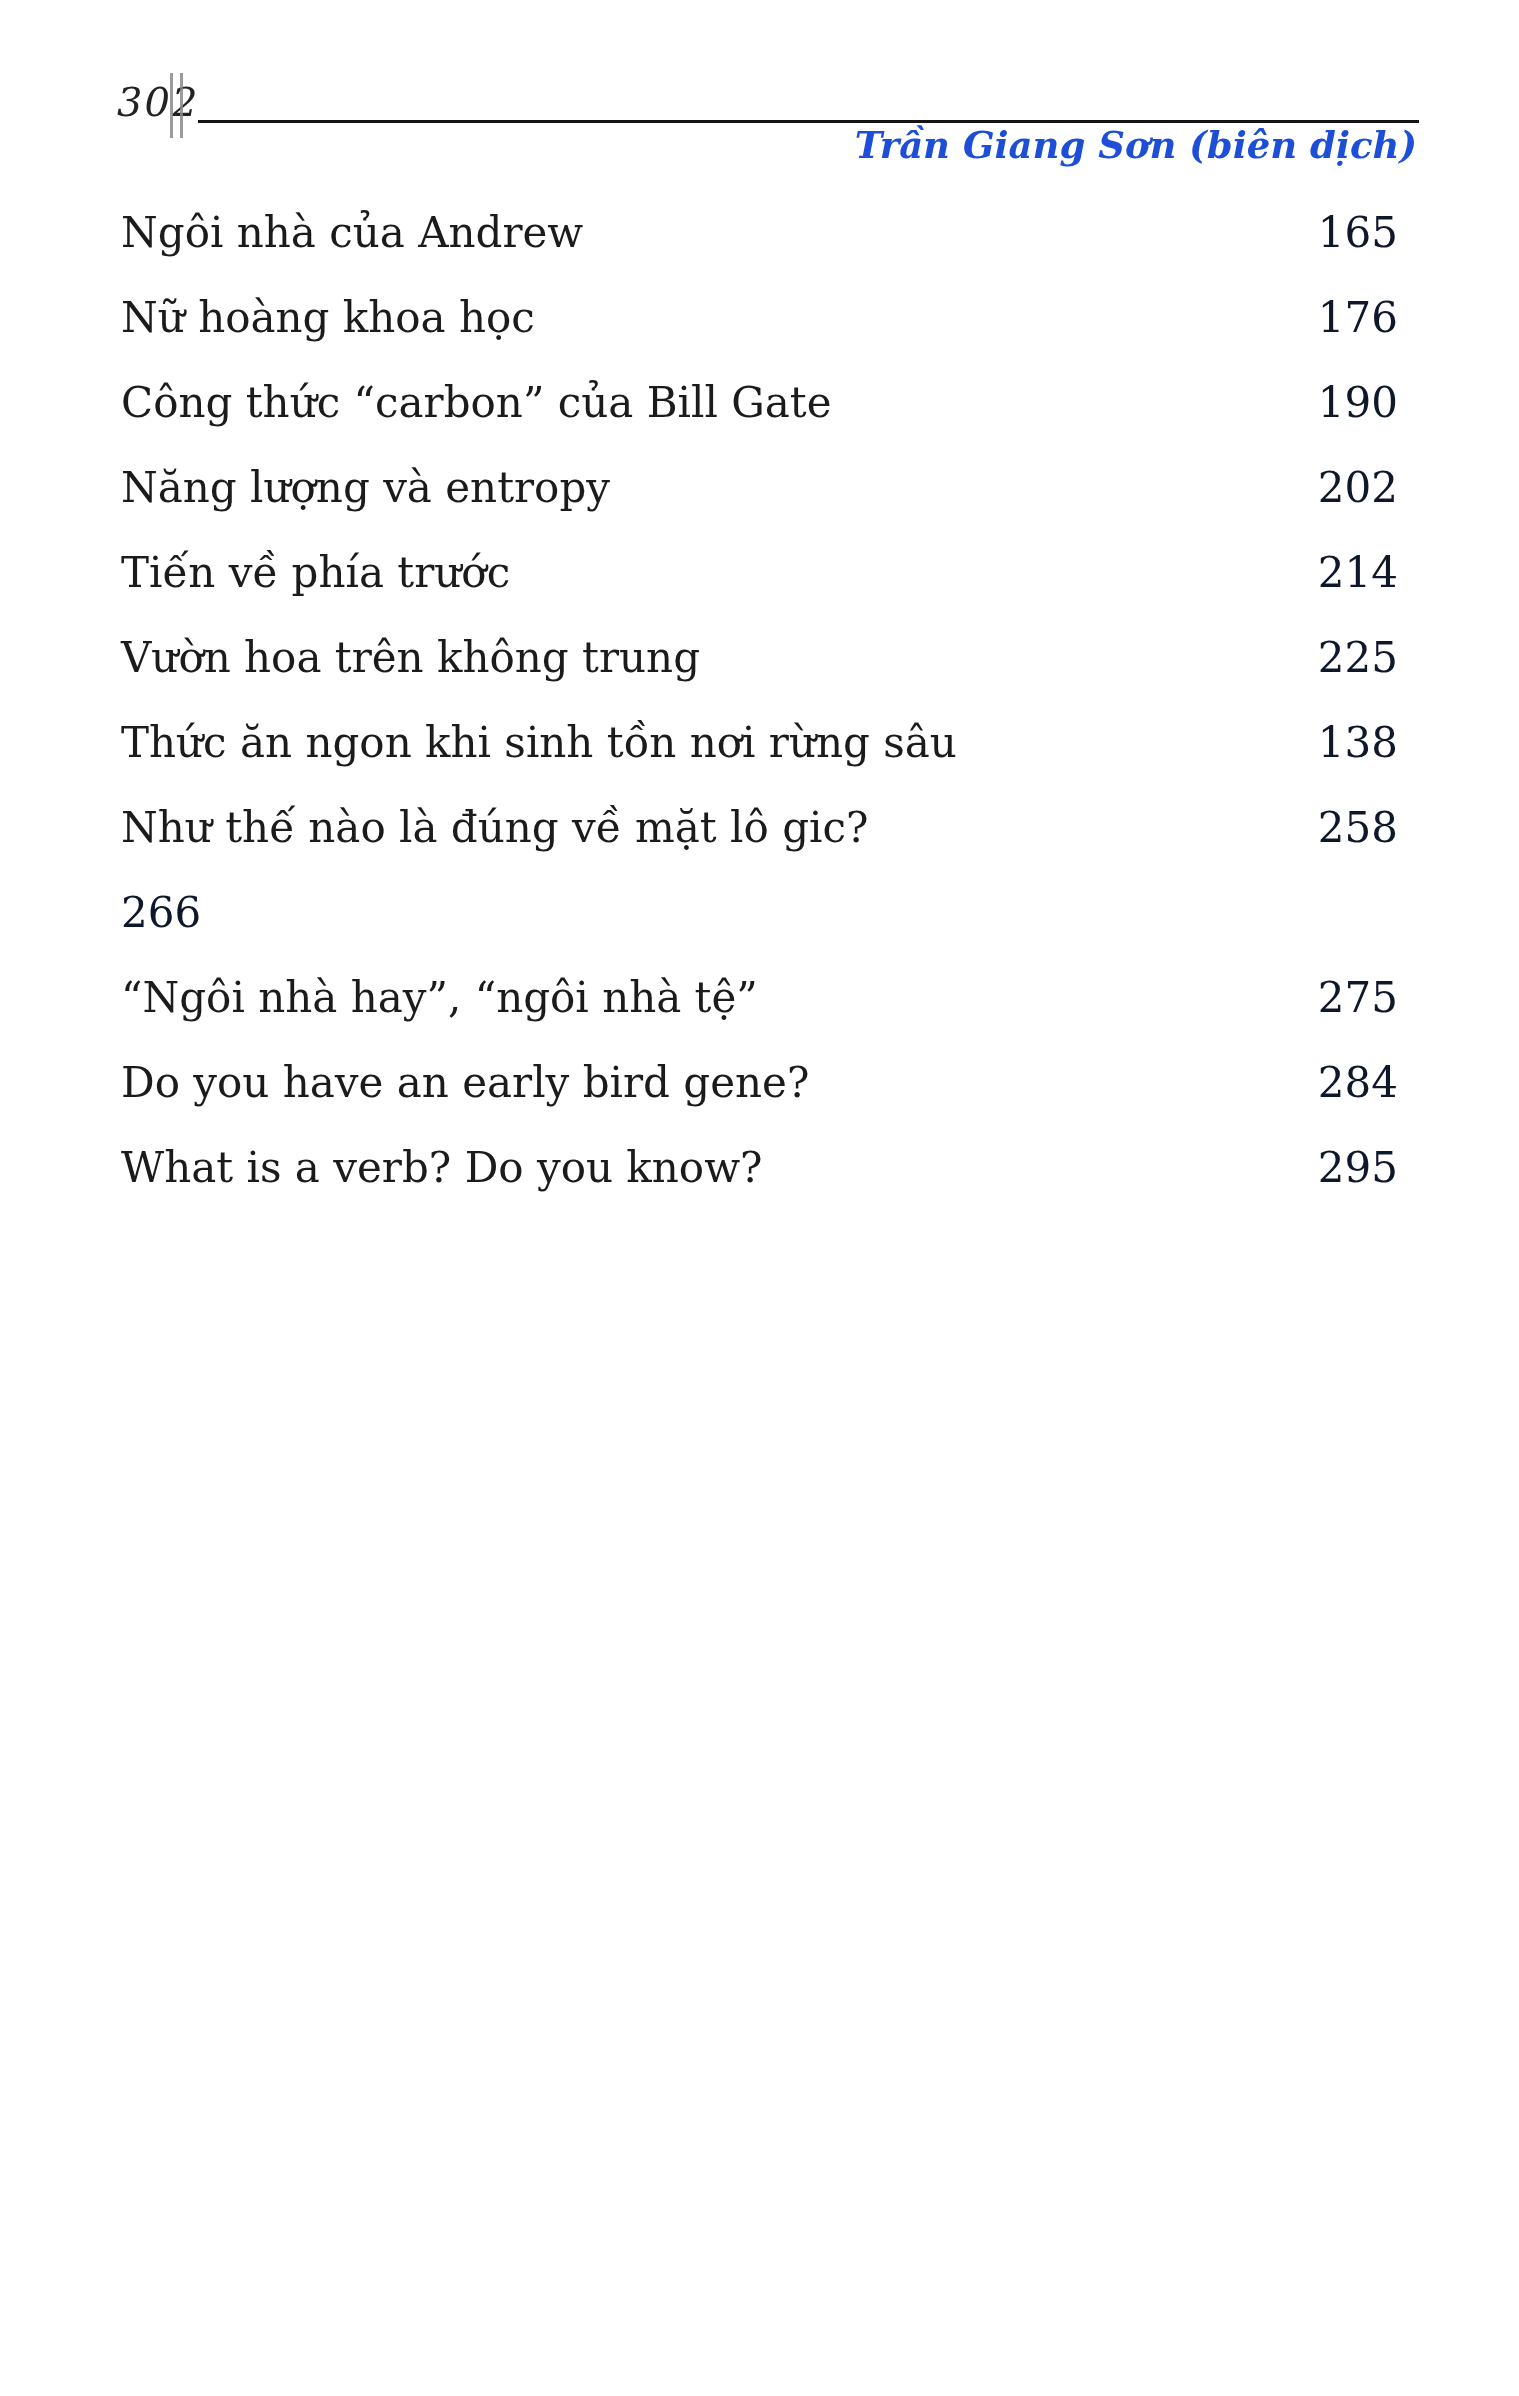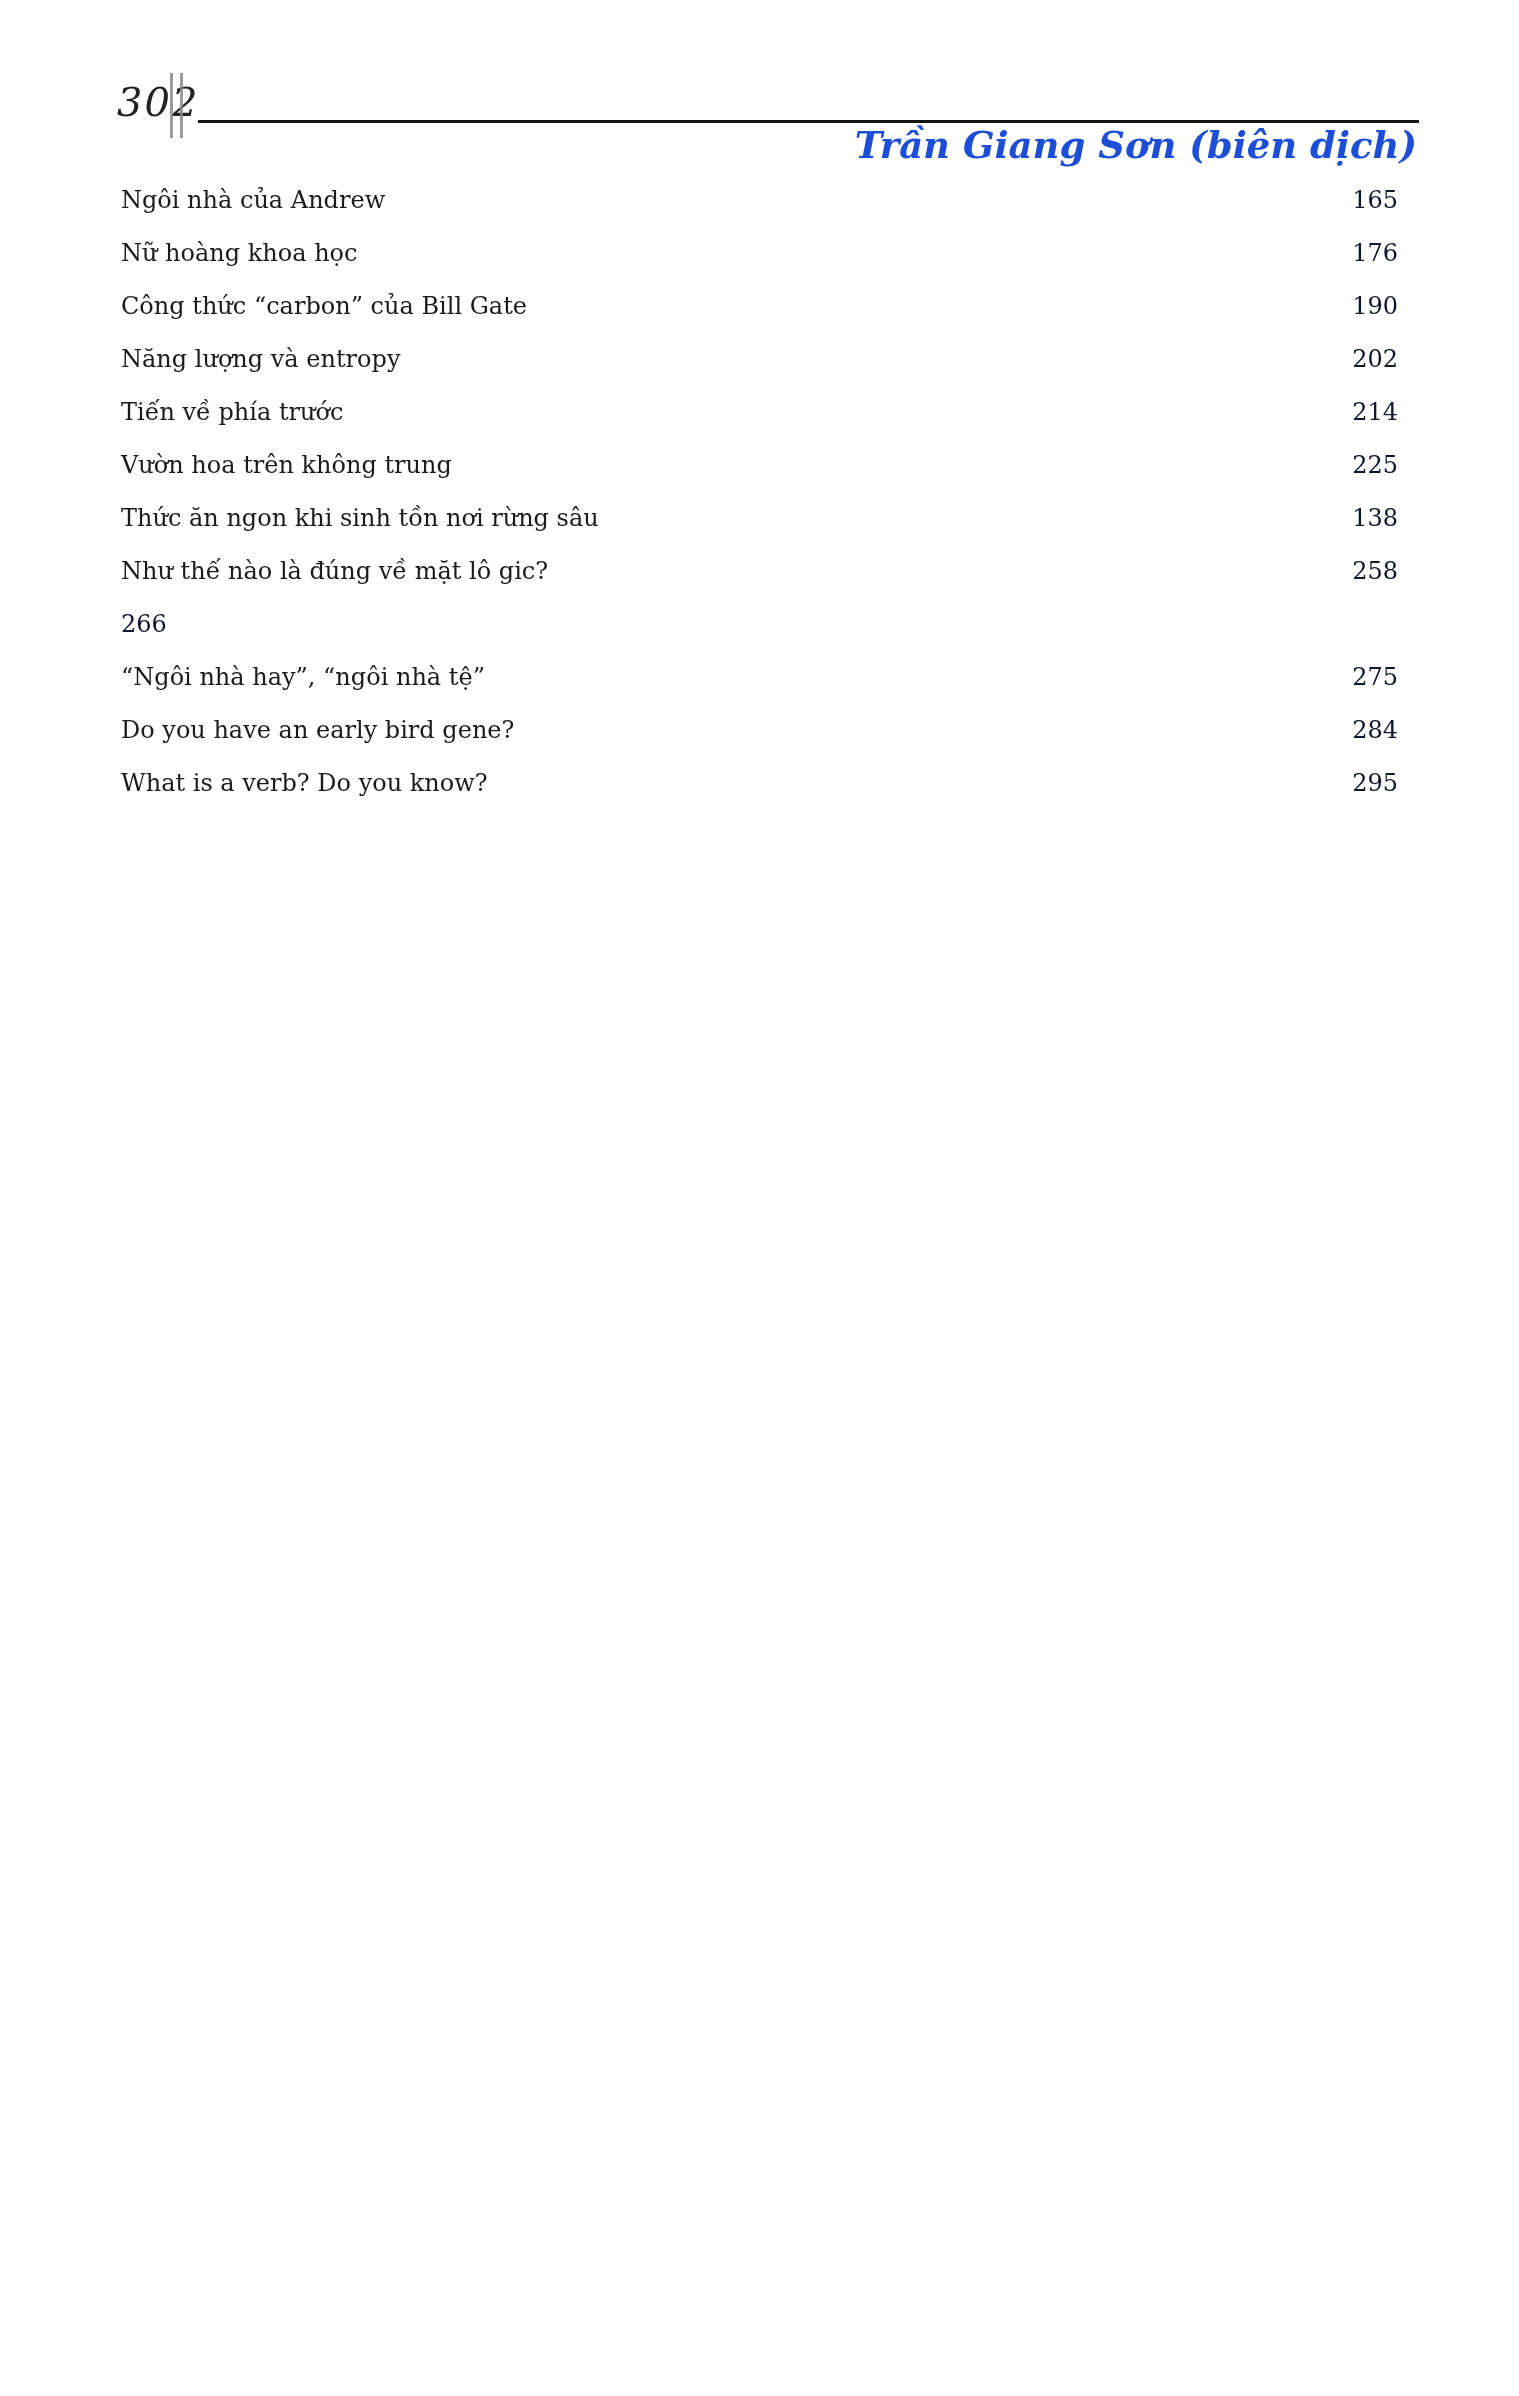--- a/index.html
+++ b/index.html
@@ -69,22 +69,23 @@
     position: absolute;
     top: 174px;
     left: 121px;
     right: 122px;
   }
   .toc-row {
     display: flex;
     justify-content: space-between;
     align-items: center;
     height: 53px;
-    font-size: 24px;
+    font-size: 42px;
     line-height: 53px;
+    margin-top: 32px;
   }
   .toc-title {
     white-space: nowrap;
     color: #1b1b1b;
   }
   .toc-page {
     white-space: nowrap;
     color: #0f172a;
   }
 </style>

